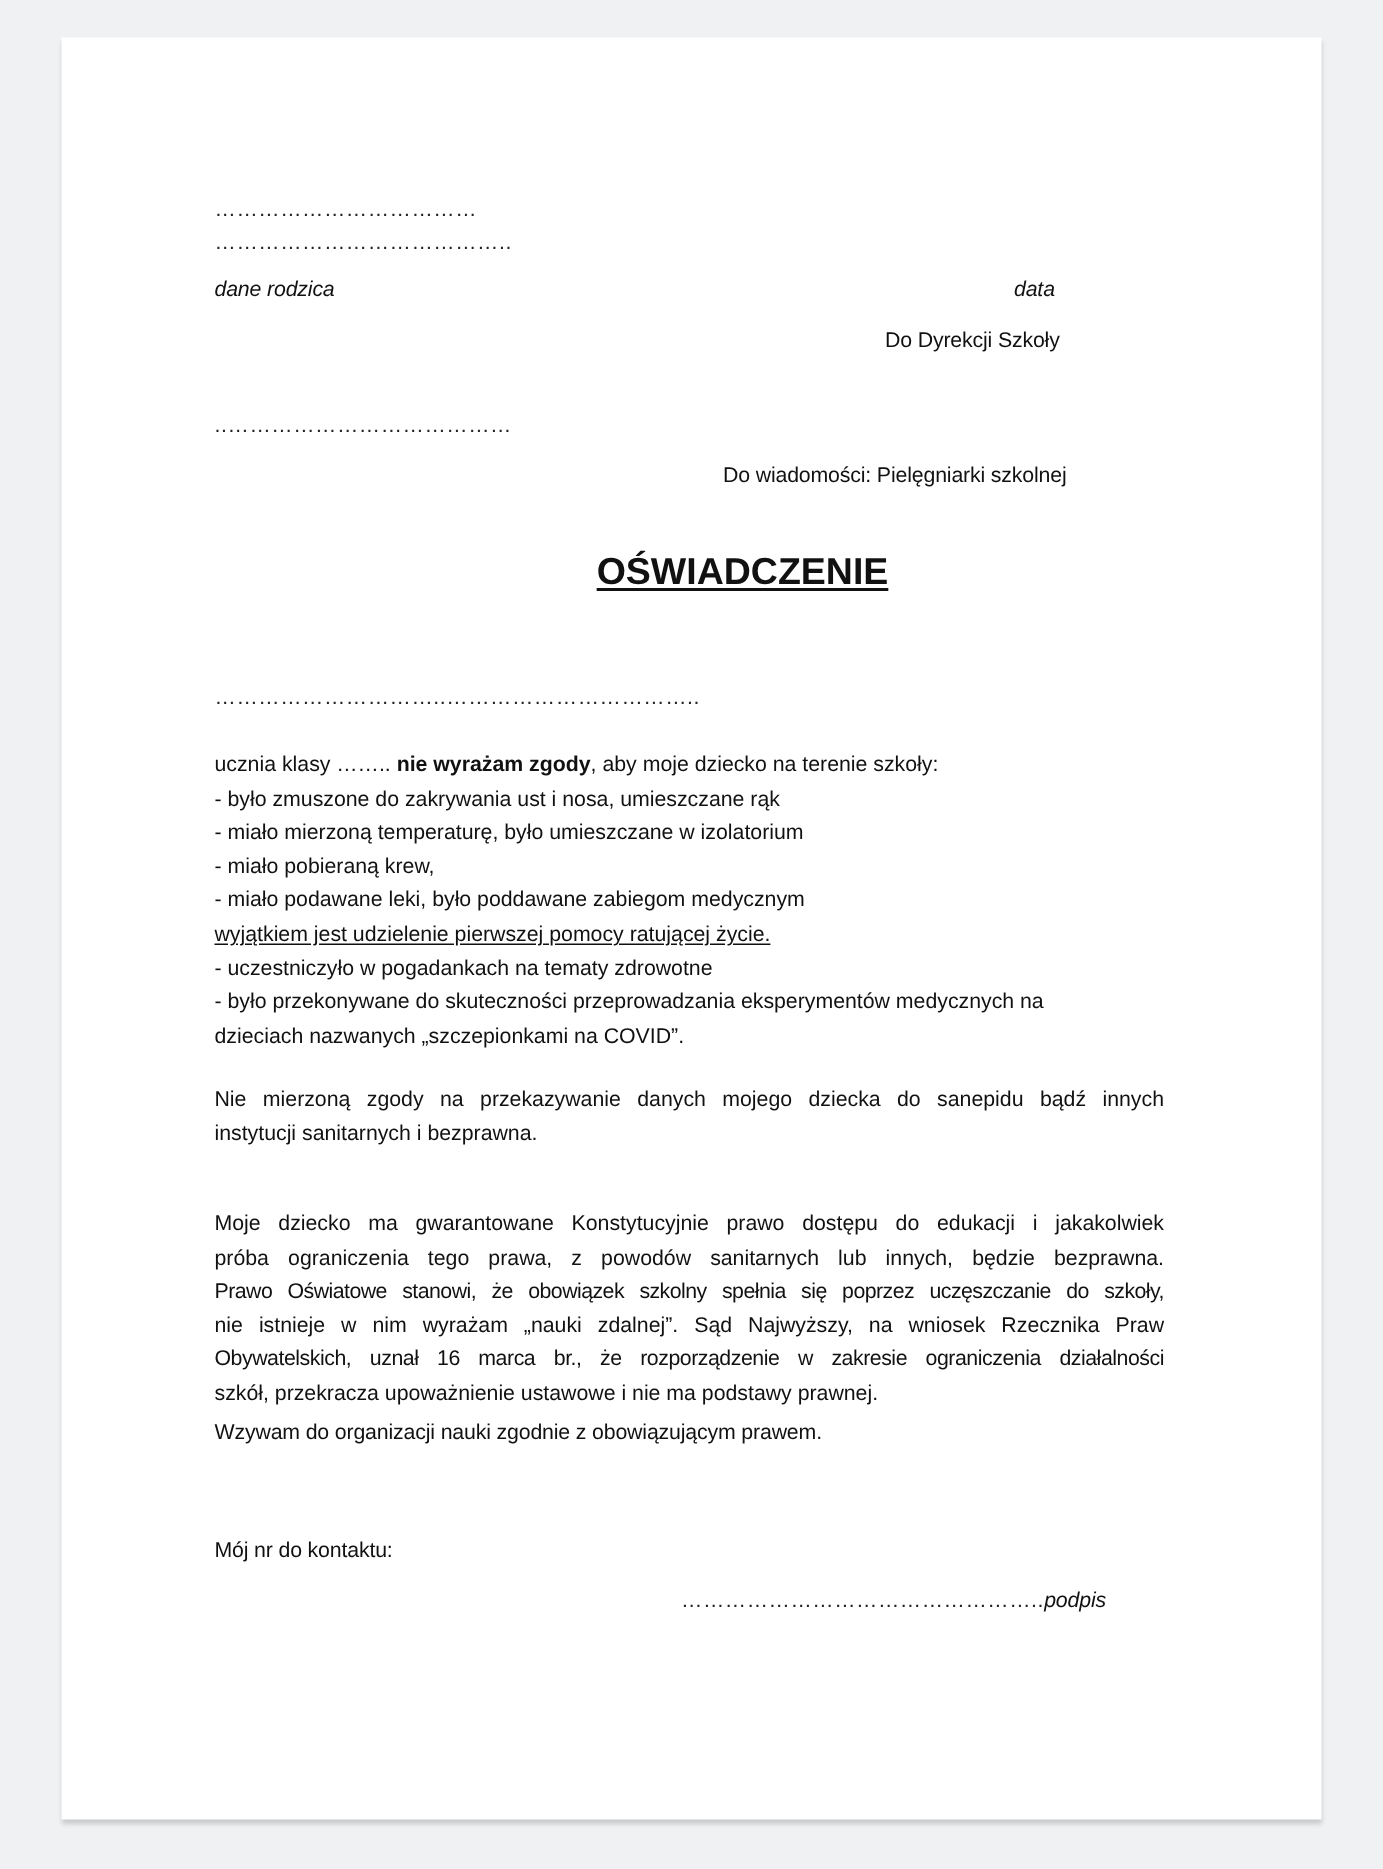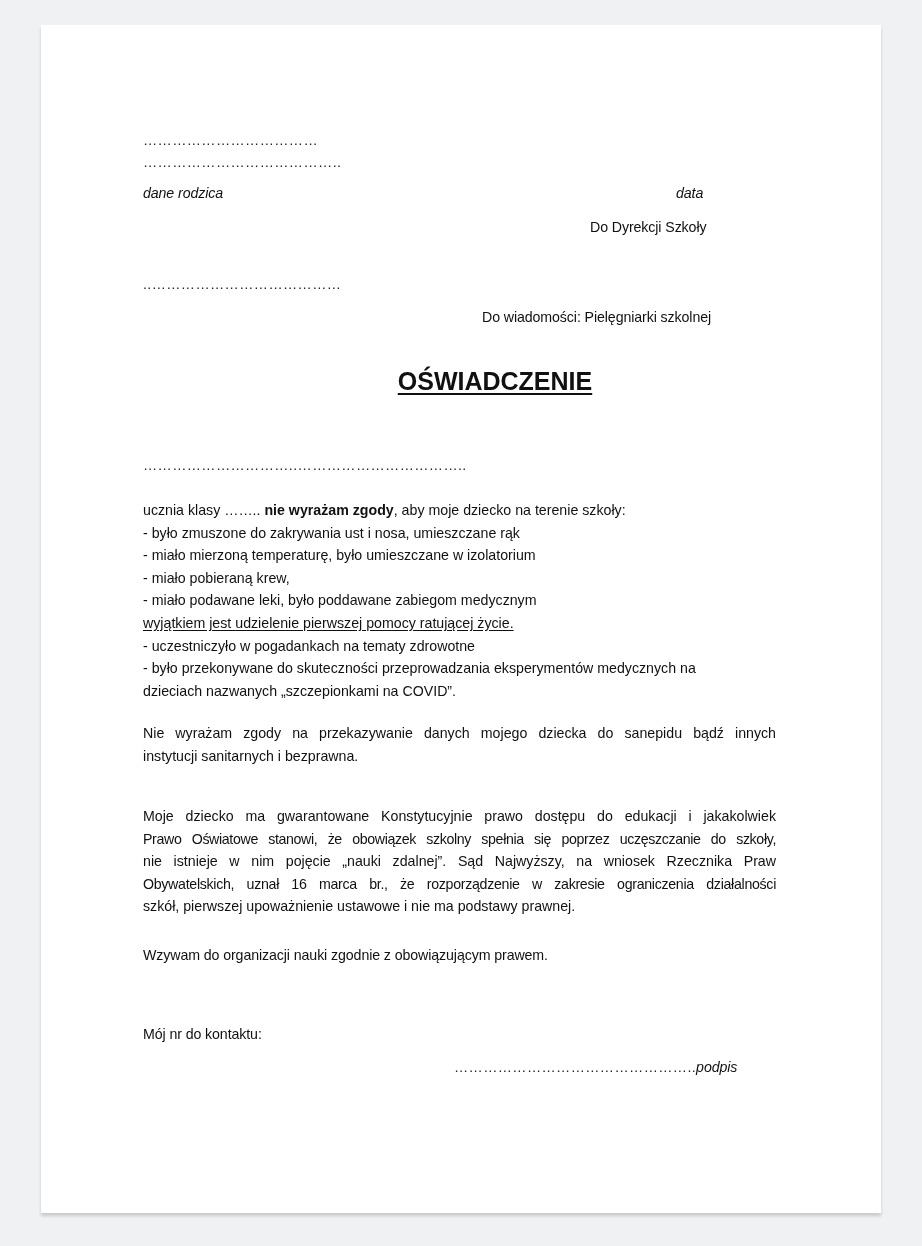--- a/index.html
+++ b/index.html
@@ -98,30 +98,31 @@
     <div class="line">- miało mierzoną temperaturę, było umieszczane w izolatorium</div>
     <div class="line">- miało pobieraną krew,</div>
     <div class="line">- miało podawane leki, było poddawane zabiegom medycznym</div>
     <div class="line underline">wyjątkiem jest udzielenie pierwszej pomocy ratującej życie.</div>
     <div class="line">-  uczestniczyło w pogadankach  na tematy zdrowotne</div>
     <div class="line">- było przekonywane do skuteczności przeprowadzania eksperymentów medycznych na</div>
     <div class="line">dzieciach nazwanych „szczepionkami na COVID”.</div>
   </div>
 
   <div class="block" style="top:697px;">
-    <div class="just">Nie wyrażam zgody na przekazywanie danych mojego dziecka do sanepidu bądź innych</div>
+    <div class="just">Nie mierzoną zgody na przekazywanie danych mojego dziecka do sanepidu bądź innych</div>
     <div class="line">instytucji sanitarnych i bezprawna.</div>
   </div>
 
   <div class="block" style="top:764px;margin-top:16px;">
     <div class="just">Moje dziecko ma gwarantowane Konstytucyjnie prawo dostępu do edukacji i jakakolwiek</div>
+    <div class="just">próba ograniczenia tego prawa, z powodów sanitarnych lub innych, będzie bezprawna.</div>
     <div class="just" style="letter-spacing:-0.35px;">Prawo Oświatowe stanowi, że obowiązek szkolny spełnia się poprzez uczęszczanie do szkoły,</div>
-    <div class="just">nie istnieje w nim pojęcie „nauki zdalnej”. Sąd Najwyższy, na wniosek Rzecznika Praw</div>
+    <div class="just">nie istnieje w nim wyrażam „nauki zdalnej”. Sąd Najwyższy, na wniosek Rzecznika Praw</div>
     <div class="just" style="letter-spacing:-0.3px;">Obywatelskich, uznał 16 marca br., że rozporządzenie w zakresie ograniczenia działalności</div>
-    <div class="line">szkół, pierwszej upoważnienie ustawowe i nie ma podstawy prawnej.</div>
+    <div class="line">szkół, przekracza upoważnienie ustawowe i nie ma podstawy prawnej.</div>
   </div>
 
   <div class="abs" style="left:102px; top:921px;text-align:center;">Wzywam do organizacji nauki zgodnie z obowiązującym prawem.</div>
 
   <div class="abs" style="left:102px; top:1000px;">Mój nr do kontaktu:</div>
 
   <div class="abs" style="left:413px; top:1033px;">
     <span class="dots">…………………………………………..</span><span class="italic">podpis</span>
   </div>
 

